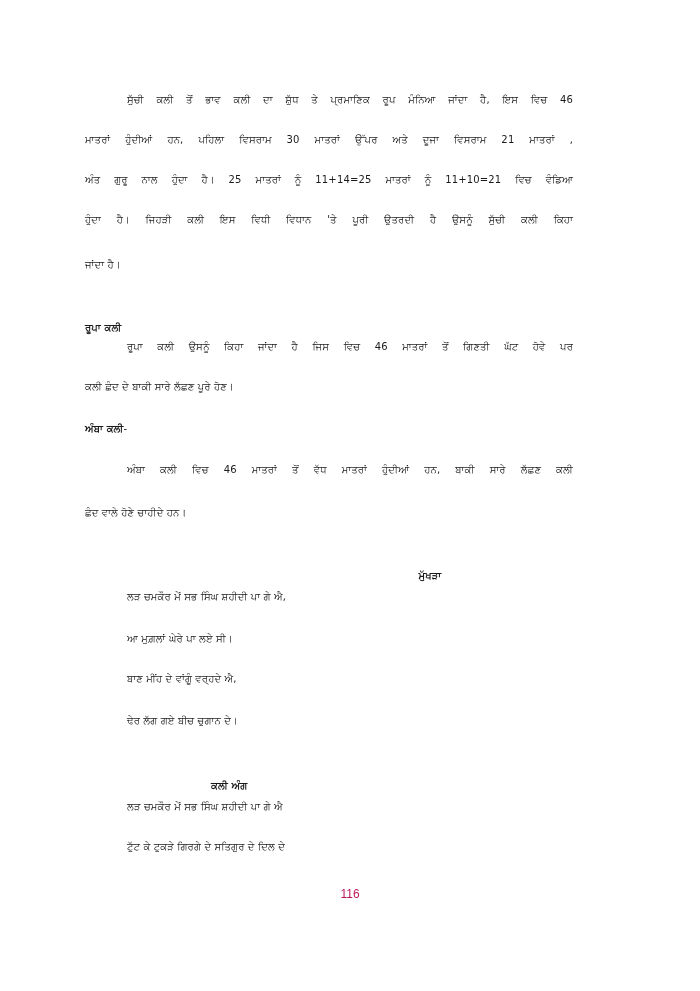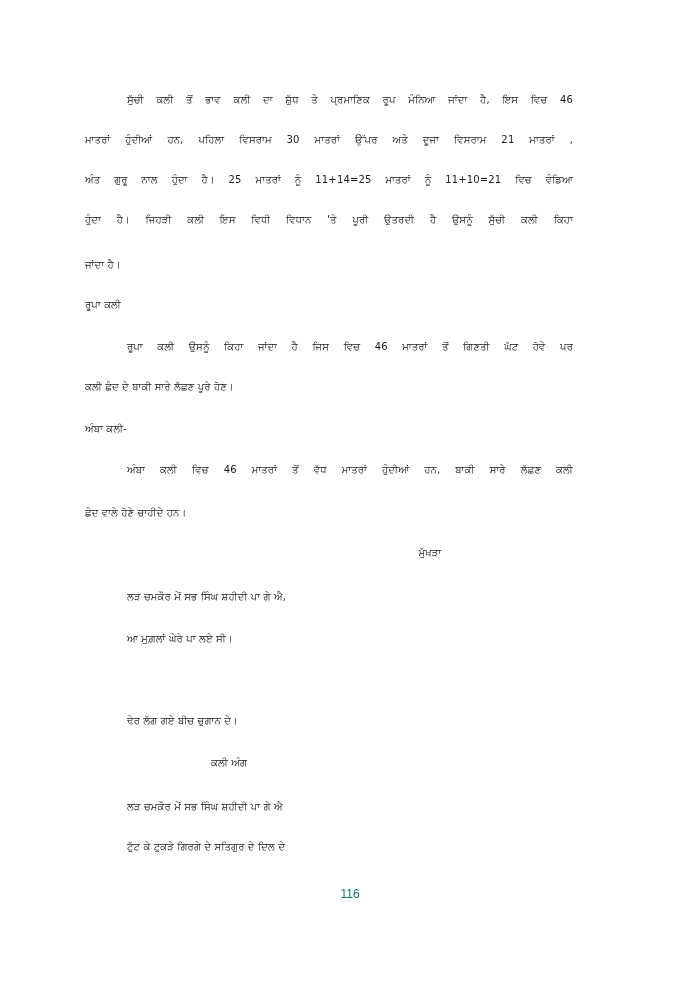--- a/index.html
+++ b/index.html
@@ -9,26 +9,26 @@
     color: #1a1a1a;
   }
   .page { position: absolute; left: 0; top: 0; width: 700px; height: 991px; }
   .line {
     position: absolute; left: 85px; width: 488px;
     font-size: 10px; line-height: 20px; white-space: nowrap;
     letter-spacing: 0.15px;
   }
   .justify { text-align: justify; text-align-last: justify; }
   .indent { left: 127px; width: 446px; }
-  .heading { font-weight: normal; }
+  .heading { font-weight: bold; margin-top: 23px; }
   .center { left: 0; width: 700px; text-align: center; }
   .verse { left: 127px; width: auto; text-align: center; }
   .pagenum {
     position: absolute; top: 887px; left: 0; width: 700px; text-align: center;
-    font-family: "Liberation Sans", sans-serif; font-size: 12px; color: #0f766e;
+    font-family: "Liberation Sans", sans-serif; font-size: 12px; color: #be185d;
   }
 </style>
 </head>
 <body>
 
 <div class="page">
 
   <div class="line indent justify" style="top:90px">ਸੁੱਚੀ ਕਲੀ ਤੋਂ ਭਾਵ ਕਲੀ ਦਾ ਸ਼ੁੱਧ ਤੇ ਪ੍ਰਮਾਣਿਕ ਰੂਪ ਮੰਨਿਆ ਜਾਂਦਾ ਹੈ, ਇਸ ਵਿਚ 46</div>
   <div class="line justify" style="top:130px">ਮਾਤਰਾਂ ਹੁੰਦੀਆਂ ਹਨ, ਪਹਿਲਾ ਵਿਸਰਾਮ 30 ਮਾਤਰਾਂ ਉੱਪਰ ਅਤੇ ਦੂਜਾ ਵਿਸਰਾਮ 21 ਮਾਤਰਾਂ ,</div>
   <div class="line justify" style="top:170px">ਅੰਤ ਗੁਰੂ ਨਾਲ ਹੁੰਦਾ ਹੈ। 25 ਮਾਤਰਾਂ ਨੂੰ 11+14=25 ਮਾਤਰਾਂ ਨੂੰ 11+10=21 ਵਿਚ ਵੰਡਿਆ</div>
@@ -39,20 +39,21 @@
   <div class="line indent justify" style="top:337px">ਰੂਪਾ ਕਲੀ ਉਸਨੂੰ ਕਿਹਾ ਜਾਂਦਾ ਹੈ ਜਿਸ ਵਿਚ 46 ਮਾਤਰਾਂ ਤੋਂ ਗਿਣਤੀ ਘੱਟ ਹੋਵੇ ਪਰ</div>
   <div class="line" style="top:377px">ਕਲੀ ਛੰਦ ਦੇ ਬਾਕੀ ਸਾਰੇ ਲੱਛਣ ਪੂਰੇ ਹੋਣ।</div>
 
   <div class="line" style="top:419px"><span class="heading">ਅੰਬਾ ਕਲੀ</span><span>-</span></div>
   <div class="line indent justify" style="top:460px">ਅੰਬਾ ਕਲੀ ਵਿਚ 46 ਮਾਤਰਾਂ ਤੋਂ ਵੱਧ ਮਾਤਰਾਂ ਹੁੰਦੀਆਂ ਹਨ, ਬਾਕੀ ਸਾਰੇ ਲੱਛਣ ਕਲੀ</div>
   <div class="line" style="top:503px">ਛੰਦ ਵਾਲੇ ਹੋਣੇ ਚਾਹੀਦੇ ਹਨ।</div>
 
   <div class="line heading center" style="top:543px; left:150px; width:560px;">ਮੁੱਖੜਾ</div>
   <div class="line verse" style="top:587px">ਲੜ ਚਮਕੌਰ ਮੇਂ ਸਭ ਸਿੰਘ ਸ਼ਹੀਦੀ ਪਾ ਗੇ ਐ,</div>
   <div class="line verse" style="top:629px">ਆ ਮੁਗ਼ਲਾਂ ਘੇਰੇ ਪਾ ਲਏ ਸੀ।</div>
+  <div class="line verse" style="top:669px">ਬਾਣ ਮੀਂਹ ਦੇ ਵਾਂਗੂੰ ਵਰ੍ਹਦੇ ਐ,</div>
   <div class="line verse" style="top:711px">ਢੇਰ ਲੱਗ ਗਏ ਬੀਚ ਚੁਗਾਨ ਦੇ।</div>
 
   <div class="line heading" style="top:753px; left:211px; width:auto;">ਕਲੀ ਅੰਗ</div>
   <div class="line verse" style="top:797px">ਲੜ ਚਮਕੌਰ ਮੇਂ ਸਭ ਸਿੰਘ ਸ਼ਹੀਦੀ ਪਾ ਗੇ ਐ</div>
   <div class="line verse" style="top:837px">ਟੁੱਟ ਕੇ ਟੁਕੜੇ ਗਿਰਗੇ ਦੇ ਸਤਿਗੁਰ ਦੇ ਦਿਲ ਦੇ</div>
 
   <div class="pagenum">116</div>
 </div>
 
 </body></html>

